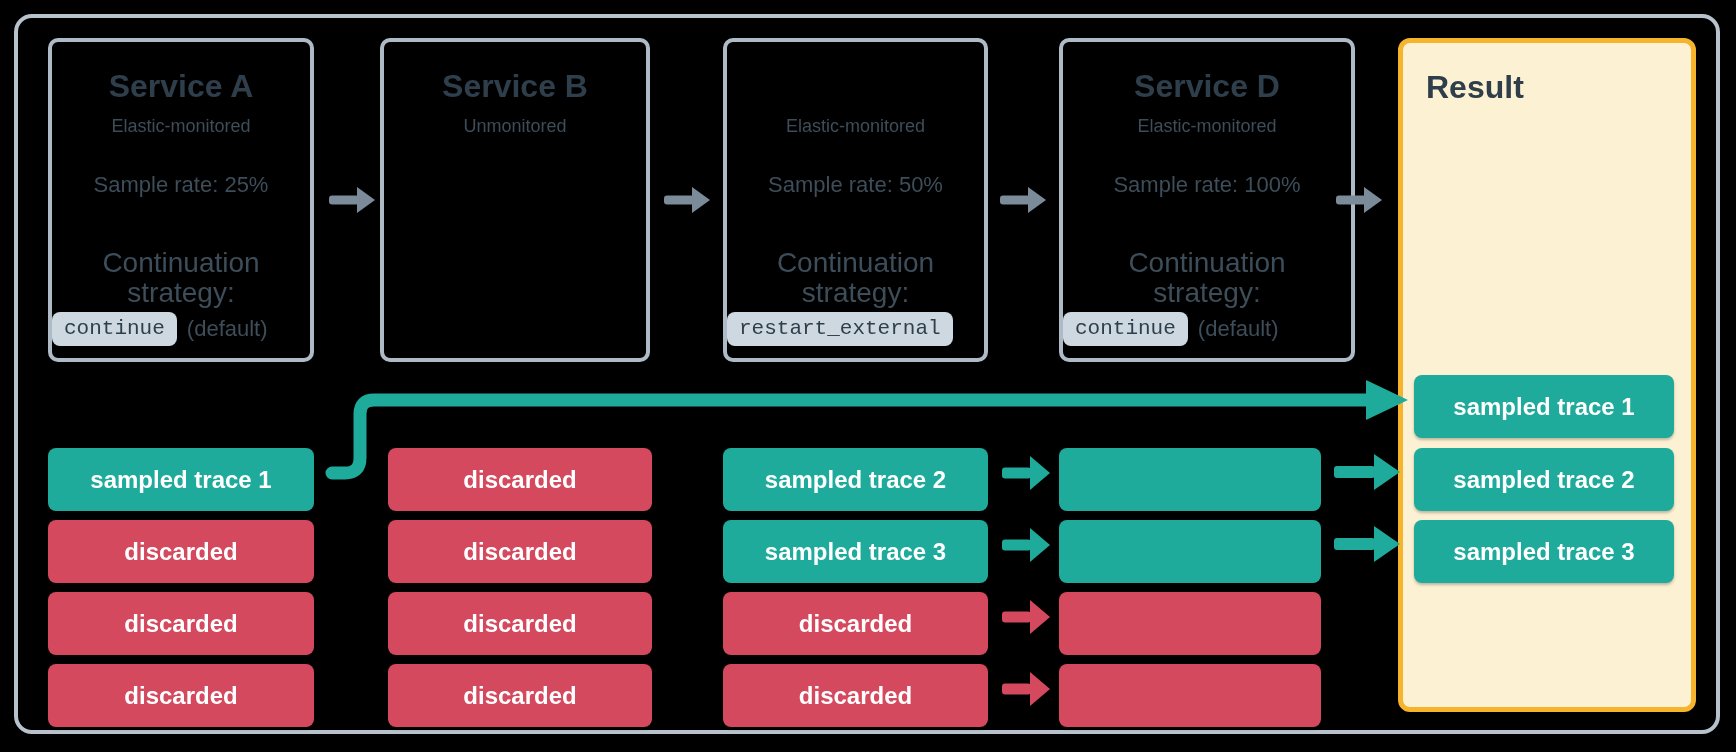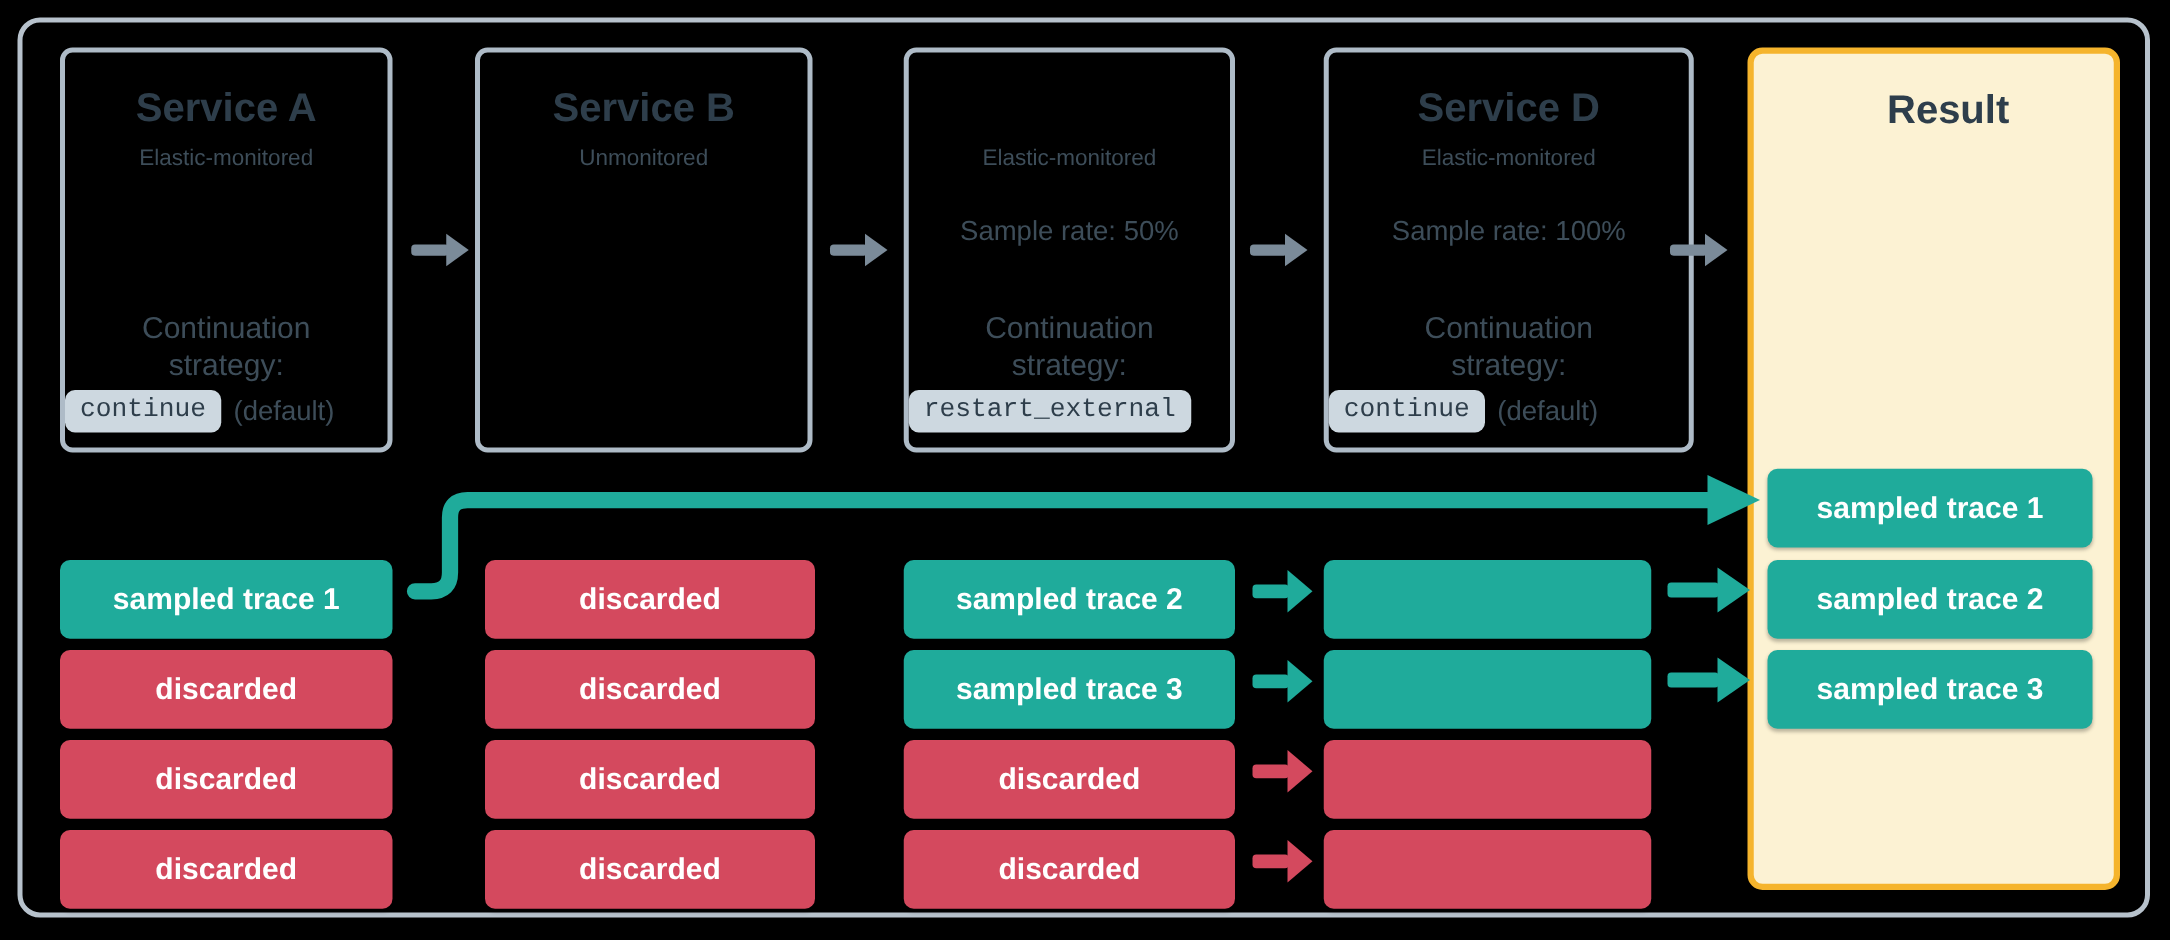--- a/index.html
+++ b/index.html
@@ -13,32 +13,32 @@
        border:4px solid var(--box-border);border-radius:10px;text-align:center;}
   .svc-a{left:48px;width:266px;}
   .svc-b{left:380px;width:270px;}
   .svc-c{left:723px;width:265px;}
   .svc-d{left:1059px;width:296px;}
   .svc-title{position:absolute;top:26px;left:0;right:0;font-size:32px;font-weight:700;
              color:var(--title-text);line-height:36px;}
   .svc-sub{position:absolute;top:74px;left:0;right:0;font-size:18px;color:var(--body-text);}
   .svc-rate{position:absolute;top:130px;left:0;right:0;font-size:22px;color:var(--body-text);}
   .svc-cont{position:absolute;top:206px;left:50%;transform:translateX(-50%);width:170px;
-            font-size:24px;line-height:30px;color:var(--body-text);}
+            font-size:28px;line-height:30px;color:var(--body-text);}
   .svc-chips{position:absolute;top:270px;left:0;right:0;display:flex;
              align-items:center;gap:10px;}
   .chip{display:inline-block;background:var(--chip-bg);color:var(--chip-text);border-radius:8px;
         font-family:"Liberation Mono","DejaVu Sans Mono",monospace;font-size:21px;
         padding:4px 12px;line-height:26px;}
   .chip-note{font-size:22px;color:var(--body-text);}
 
   
   .result{position:absolute;left:1398px;top:38px;width:298px;height:674px;box-sizing:border-box;
           background:var(--result-bg);border:5px solid var(--result-border);border-radius:12px;}
-  .result-title{position:absolute;top:26px;left:0;right:0;text-align:center;font-size:32px;
+  .result-title{position:absolute;top:26px;left:0;right:0;font-size:32px;
                 font-weight:700;color:var(--title-text);line-height:36px;padding-left:23px;}
 
   
   .bar{position:absolute;height:63px;border-radius:8px;color:var(--bar-text);font-size:24px;
        font-weight:700;display:flex;align-items:center;justify-content:center;
        box-shadow:0 2px 3px rgba(0,0,0,0.25);}
   .bg-teal{background:var(--teal);}
   .bg-red{background:var(--red);}
   .col-a{left:48px;width:266px;}
   .col-b{left:388px;width:264px;}
@@ -82,20 +82,21 @@
 </style>
 </head>
 <body>
 
 <div class="canvas">
   <div class="outer"></div>
 
   <div class="svc svc-a">
     <div class="svc-title">Service A</div>
     <div class="svc-sub">Elastic-monitored</div>
+    <div class="svc-rate">Sample rate: 25%</div>
     <div class="svc-cont">Continuation strategy:</div>
     <div class="svc-chips">
       <span class="chip">continue</span>
       <span class="chip-note">(default)</span>
     </div>
   </div>
 
   <div class="svc svc-b">
     <div class="svc-title">Service B</div>
     <div class="svc-sub">Unmonitored</div>

